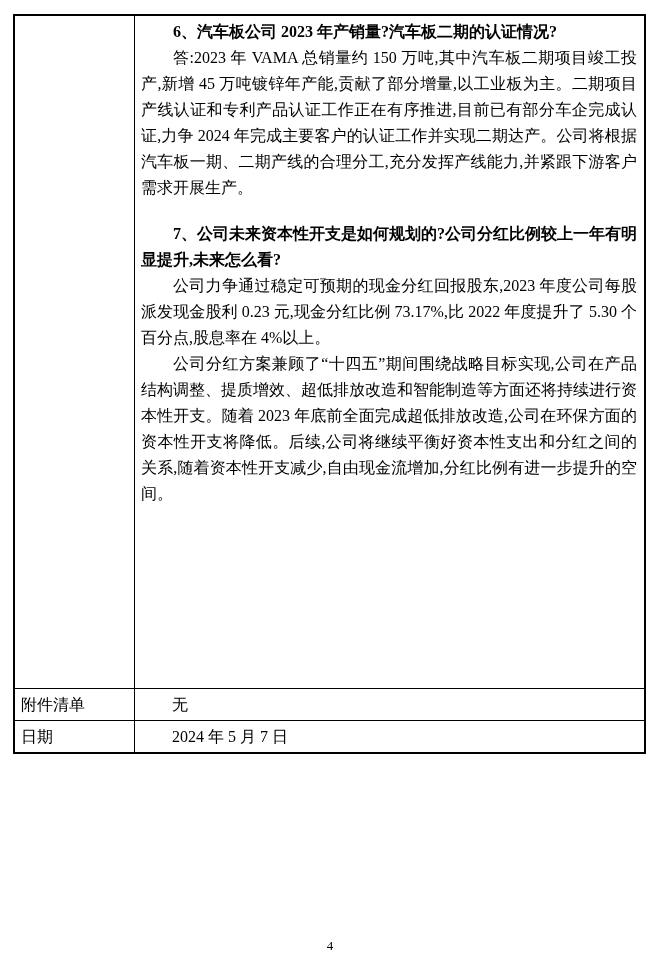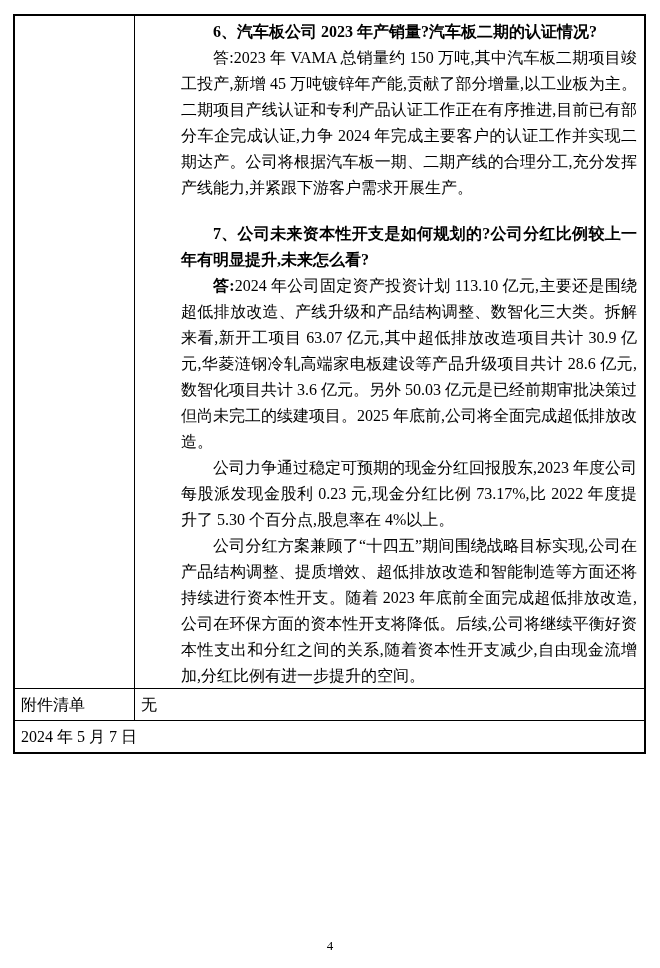--- a/index.html
+++ b/index.html
@@ -31,23 +31,23 @@
     padding: 2px 4px 2px 6px;
     display: flex;
     align-items: center;
   }
   .cell-content {
     flex: 1;
     padding: 2px 7px 2px 6px;
     font-size: 16px;
     line-height: 26px;
   }
-  .row-main { height: 672px; gap: 40px; }
+  .row-main { height: 672px; }
   .row-main .cell-content { padding-top: 3px; }
-  .row-small { height: 32px; }
+  .row-small { height: 32px; gap: 31px; }
   .row-small .cell-content { display: flex; align-items: center; }
   .qa-heading {
     font-weight: bold;
     text-indent: 2em;
     text-align: justify;
   }
   .qa-heading.q7 { margin-top: 20px; }
   .qa-para {
     text-indent: 2em;
     text-align: justify;
@@ -70,32 +70,32 @@
 
   <div class="qa-table">
 
     <div class="trow row-main">
       <div class="cell-label"></div>
       <div class="cell-content">
         <div class="qa-heading q6">6、汽车板公司 2023 年产销量?汽车板二期的认证情况?</div>
         <p class="qa-para"><span>答:</span><span>2023 年 VAMA 总销量约 150 万吨,其中汽车板二期项目竣工投产,新增 45 万吨镀锌年产能,贡献了部分增量,以工业板为主。二期项目产线认证和专利产品认证工作正在有序推进,目前已有部分车企完成认证,力争 2024 年完成主要客户的认证工作并实现二期达产。公司将根据汽车板一期、二期产线的合理分工,充分发挥产线能力,并紧跟下游客户需求开展生产。</span></p>
 
         <div class="qa-heading q7">7、公司未来资本性开支是如何规划的?公司分红比例较上一年有明显提升,未来怎么看?</div>
-        <p class="qa-para"><span class="bold-label">答:</span><span>2024 年公司固定资产投资计划 113.10 亿元,主要还是围绕超低排放改造、产线升级和产品结构调整、数智化三大类。拆解来看,新开工项目 63.07 亿元,其中超低排放改造项目共计 30.9 亿元,华菱涟钢冷轧高端家电板建设等产品升级项目共计 28.6 亿元,数智化项目共计 3.6 亿元。另外 50.03 亿元是已经前期审批决策过但尚未完工的续建项目。2025 年底前,公司将全面完成超低排放改造。</span></p>
         <p class="qa-para">公司力争通过稳定可预期的现金分红回报股东,2023 年度公司每股派发现金股利 0.23 元,现金分红比例 73.17%,比 2022 年度提升了 5.30 个百分点,股息率在 4%以上。</p>
         <p class="qa-para">公司分红方案兼顾了“十四五”期间围绕战略目标实现,公司在产品结构调整、提质增效、超低排放改造和智能制造等方面还将持续进行资本性开支。随着 2023 年底前全面完成超低排放改造,公司在环保方面的资本性开支将降低。后续,公司将继续平衡好资本性支出和分红之间的关系,随着资本性开支减少,自由现金流增加,分红比例有进一步提升的空间。</p>
       </div>
     </div>
 
     <div class="trow row-small">
       <div class="cell-label">附件清单</div>
       <div class="cell-content">无</div>
     </div>
 
     <div class="trow row-small">
+      <div class="cell-label">日期</div>
       <div class="cell-content">2024 年 5 月 7 日</div>
     </div>
 
   </div>
 
   <div class="page-number">4</div>
 
 </div>
 
 </body></html>

